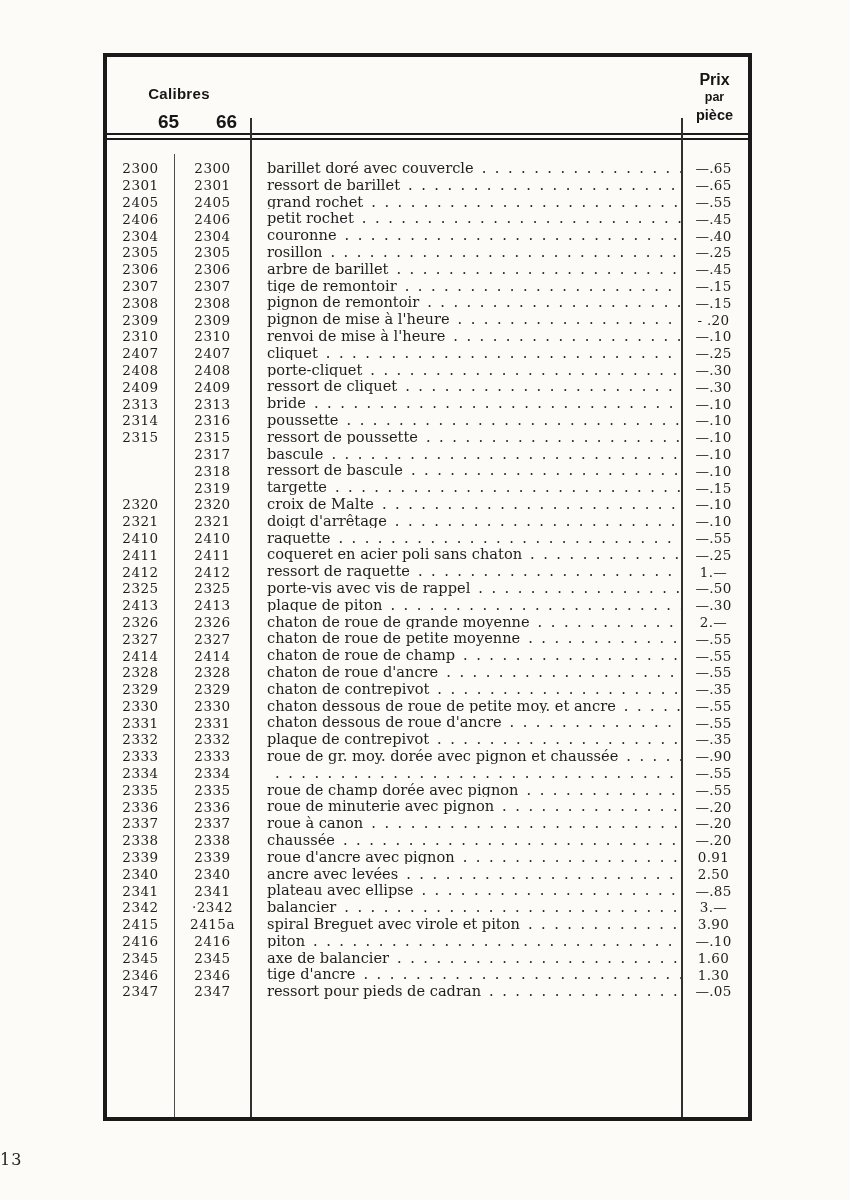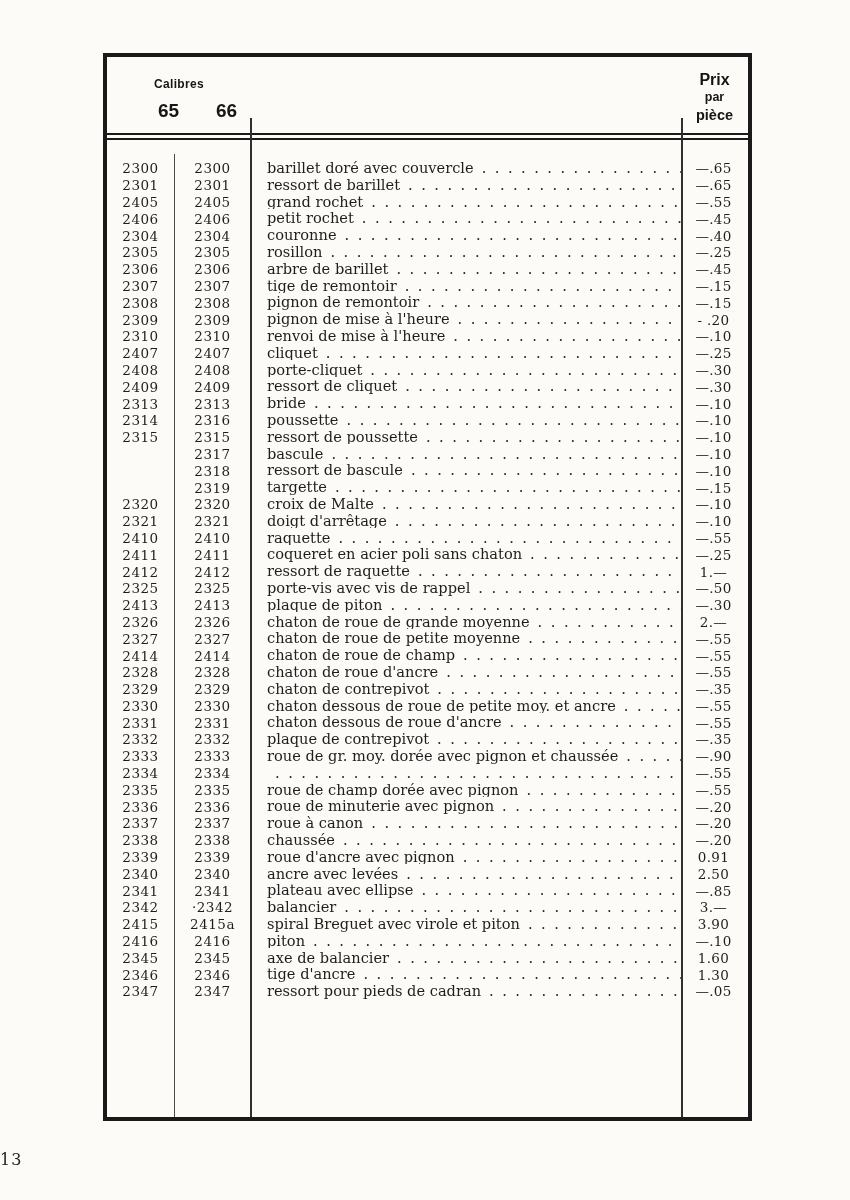--- a/index.html
+++ b/index.html
@@ -37,22 +37,22 @@
 
   
   .header-band{
     height:76px;
     display:grid;grid-template-columns:144px 1fr 67px;
     font-family:"Liberation Sans", sans-serif;
     color:#161616;
   }
   .hd-calibres{display:flex;flex-direction:column;align-items:stretch;}
   .hd-calibres-label{
-    margin-top:20px;text-align:center;
-    font-weight:bold;font-size:12px;letter-spacing:.3px;
+    margin-top:28px;text-align:center;
+    font-weight:bold;font-size:15px;letter-spacing:.3px;
   }
   .hd-sub{
     margin-top:9px;display:grid;grid-template-columns:67px 1fr;
     font-weight:bold;font-size:19px;padding-left:28px;
   }
   .hd-65,.hd-66{text-align:center;}
   .hd-prix{
     display:flex;flex-direction:column;align-items:center;justify-content:center;
     line-height:1.25;padding-top:4px;
   }

